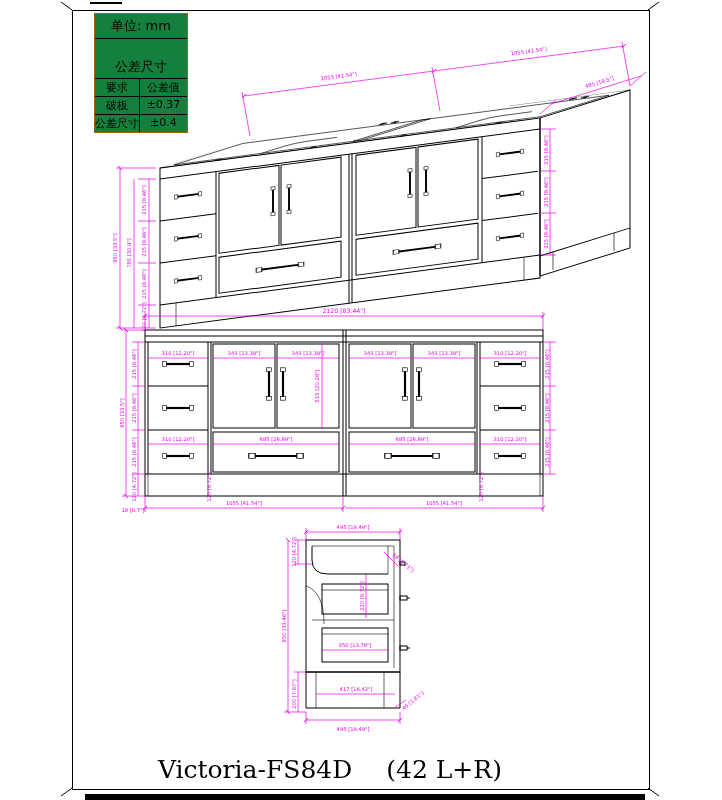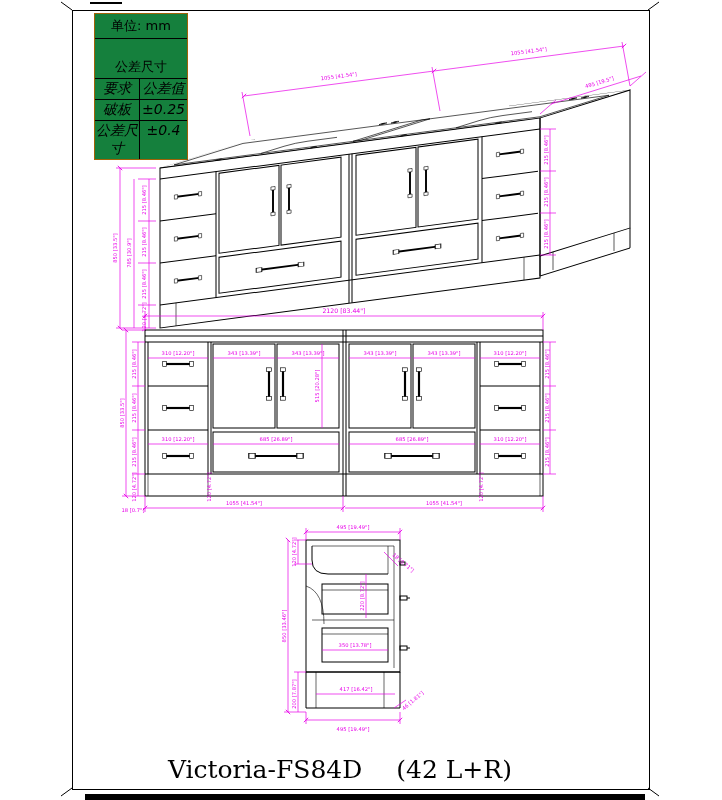--- a/index.html
+++ b/index.html
@@ -8,30 +8,30 @@
   .regmark{position:absolute;left:90px;top:2px;width:32px;height:2px;background:#000;}
   .botbar{position:absolute;left:85px;top:794px;width:560px;height:6px;background:#000;}
   
   .tol{position:absolute;left:94px;top:13px;width:92px;border:1px solid #a16207;border-collapse:collapse;background:#15803d;font-family:"DejaVu Sans",sans-serif;}
   .tol .r{display:flex;border-top:1px solid #000;}
   .tol .r:first-child{border-top:none;}
   .tol .c{flex:1;text-align:center;border-left:1px solid #000;padding:1px 0;}
   .tol .c:first-child{border-left:none;}
   .tol .unit{font-size:13px;padding:3px 0;}
   .tol .hdr{font-size:13px;padding:2px 0;margin-top:17px;}
-  .tol .sm{font-size:14px;font-style:italic;}
+  .tol .sm{font-size:11px;}
   .tol .w1{flex:0 0 44px;}
   svg{position:absolute;left:0;top:0;}
   .blk{stroke:#000;fill:none;stroke-width:1;}
   .thin{stroke:#000;fill:none;stroke-width:0.6;}
   .dim{stroke:#e800e8;fill:none;stroke-width:0.7;}
   .dtx{fill:#e800e8;font-family:"DejaVu Sans",sans-serif;font-size:5.2px;text-anchor:middle;}
   .dtx6{fill:#e800e8;font-family:"DejaVu Sans",sans-serif;font-size:6.2px;text-anchor:middle;}
   .hw{stroke:#000;fill:#fff;}
-  .title{position:absolute;left:152px;top:726px;font-family:"DejaVu Serif",serif;font-size:25px;color:#000;white-space:pre;}
+  .title{position:absolute;left:142px;top:726px;font-family:"DejaVu Serif",serif;font-size:25px;color:#000;white-space:pre;}
   .title .cfg{margin-left:34px;}
 </style>
 </head>
 <body>
 
 <div class="frame"></div>
 <div class="regmark"></div>
 <div class="botbar"></div>
 
 <div class="tol">
@@ -40,21 +40,21 @@
     </div>
   <div class="r">
       <div class="c hdr">公差尺寸</div>
     </div>
   <div class="r">
     <div class="c sm w1">要求</div>
     <div class="c sm">公差值</div>
   </div>
   <div class="r">
     <div class="c sm w1">破板</div>
-    <div class="c sm">±0.25</div>
+    <div class="c sm">±0.37</div>
   </div>
   <div class="r">
     <div class="c sm w1">公差尺寸</div>
     <div class="c sm">±0.4</div>
   </div>
 </div>
 
 <svg width="722" height="800" viewBox="0 0 722 800">
 <defs>
   <g id="hh">

